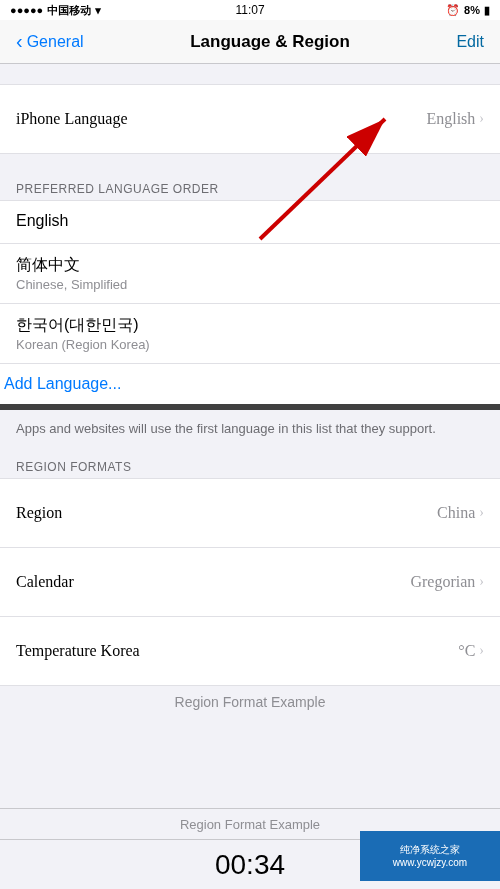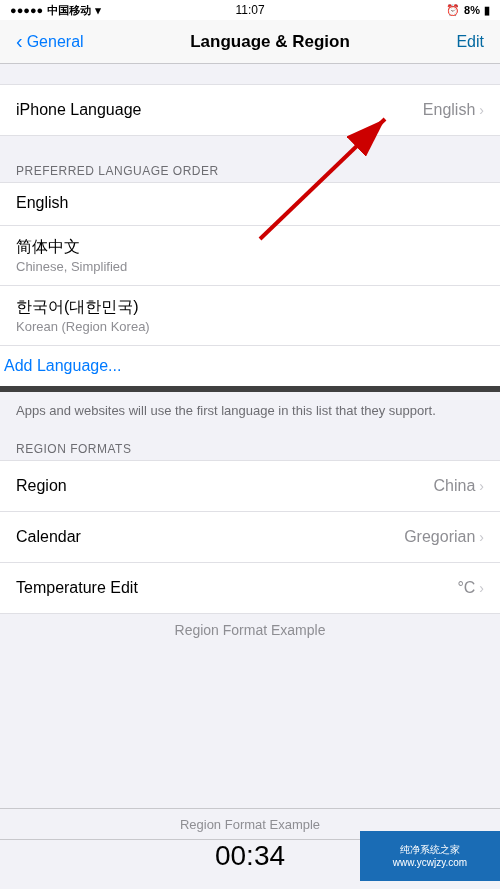--- a/index.html
+++ b/index.html
@@ -97,25 +97,26 @@
       font-size: 12px;
       color: #6d6d72;
       text-transform: uppercase;
       letter-spacing: 0.5px;
       background: #f2f2f7;
     }
 
     .cell {
       background: #fff;
       border-bottom: 1px solid #e0e0e5;
-      padding: 16px 16px;
+      padding: 25px 16px;
       display: flex;
       align-items: center;
       justify-content: space-between;
       min-height: 44px;
+      font-family: Liberation Serif, serif;
     }
 
     .cell:first-child {
       border-top: 1px solid #e0e0e5;
     }
 
     .cell-title {
       font-size: 16px;
       color: #000;
     }
@@ -216,21 +217,21 @@
 
     
     .bottom-bar {
       position: absolute;
       bottom: 0;
       left: 0;
       right: 0;
       height: 50px;
       background: #f2f2f7;
       display: flex;
-      align-items: flex-start;
+      align-items: center;
       justify-content: center;
       border-top: 1px solid #c8c8cc;
     }
 
     .bottom-time {
       font-size: 28px;
       font-weight: 200;
       color: #000;
     }
 
@@ -316,21 +317,21 @@
     </span>
   </div>
   <div class="cell">
     <span class="cell-title">Calendar</span>
     <span class="cell-value">
       <span>Gregorian</span>
       <span class="chevron">›</span>
     </span>
   </div>
   <div class="cell" style="border-bottom: 1px solid #e0e0e5;">
-    <span class="cell-title">Temperature Edit</span>
+    <span class="cell-title">Temperature Korea</span>
     <span class="cell-value">
       <span>°C</span>
       <span class="chevron">›</span>
     </span>
   </div>
 </div>
 
 <div class="region-format-label">
   <span>Region Format Example</span>
 </div>

